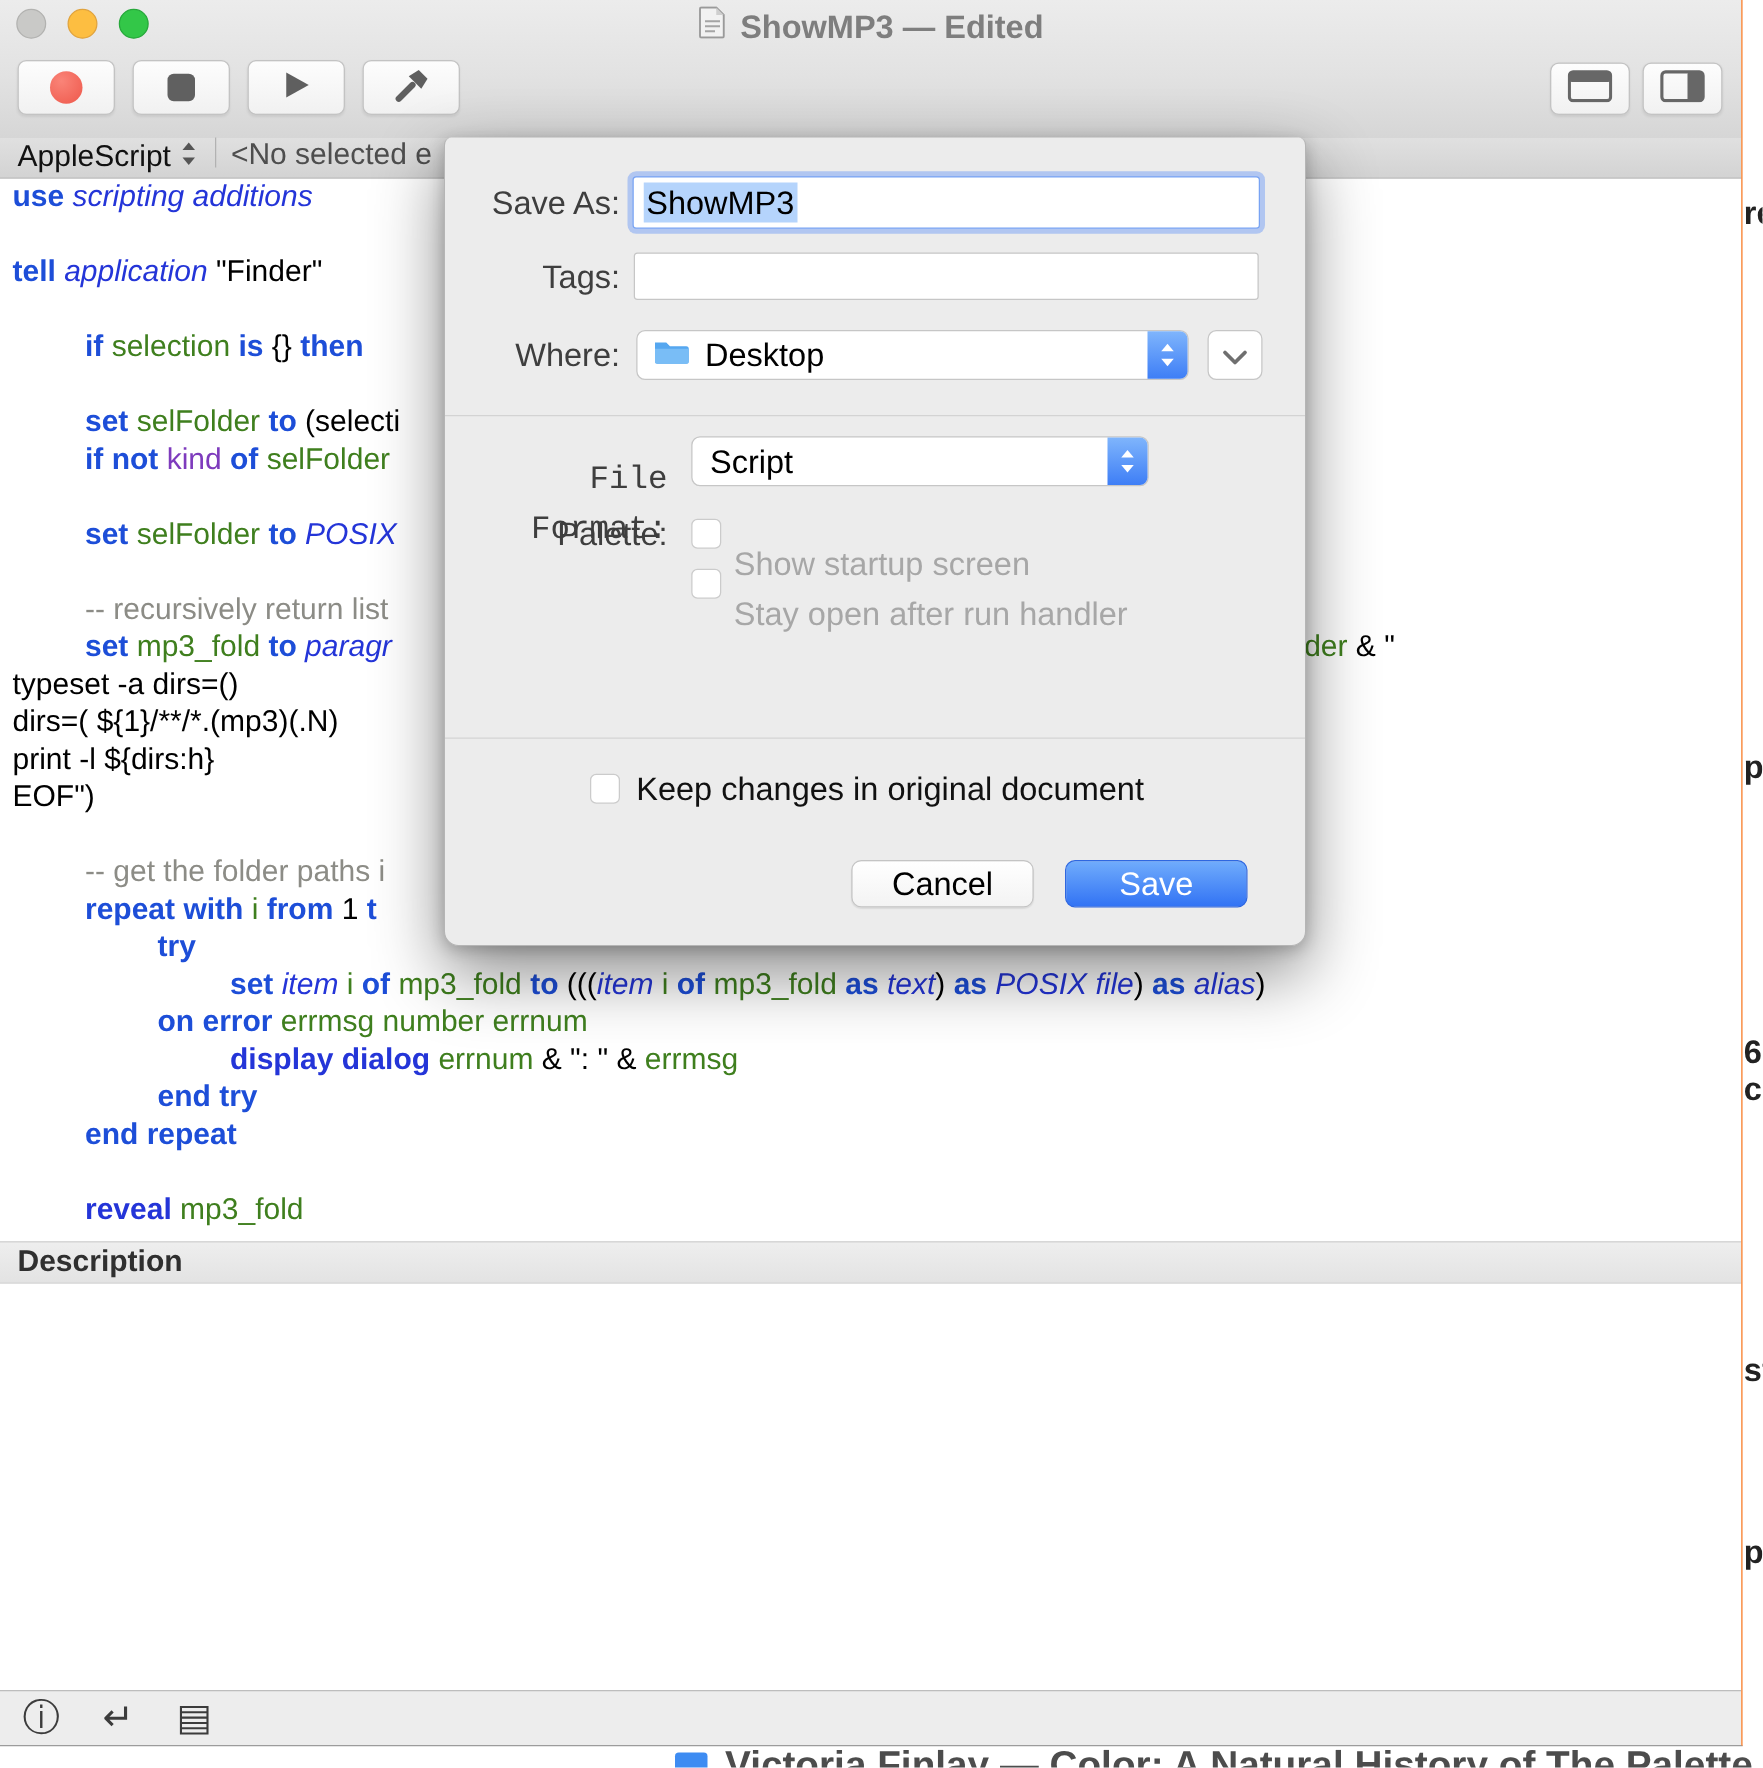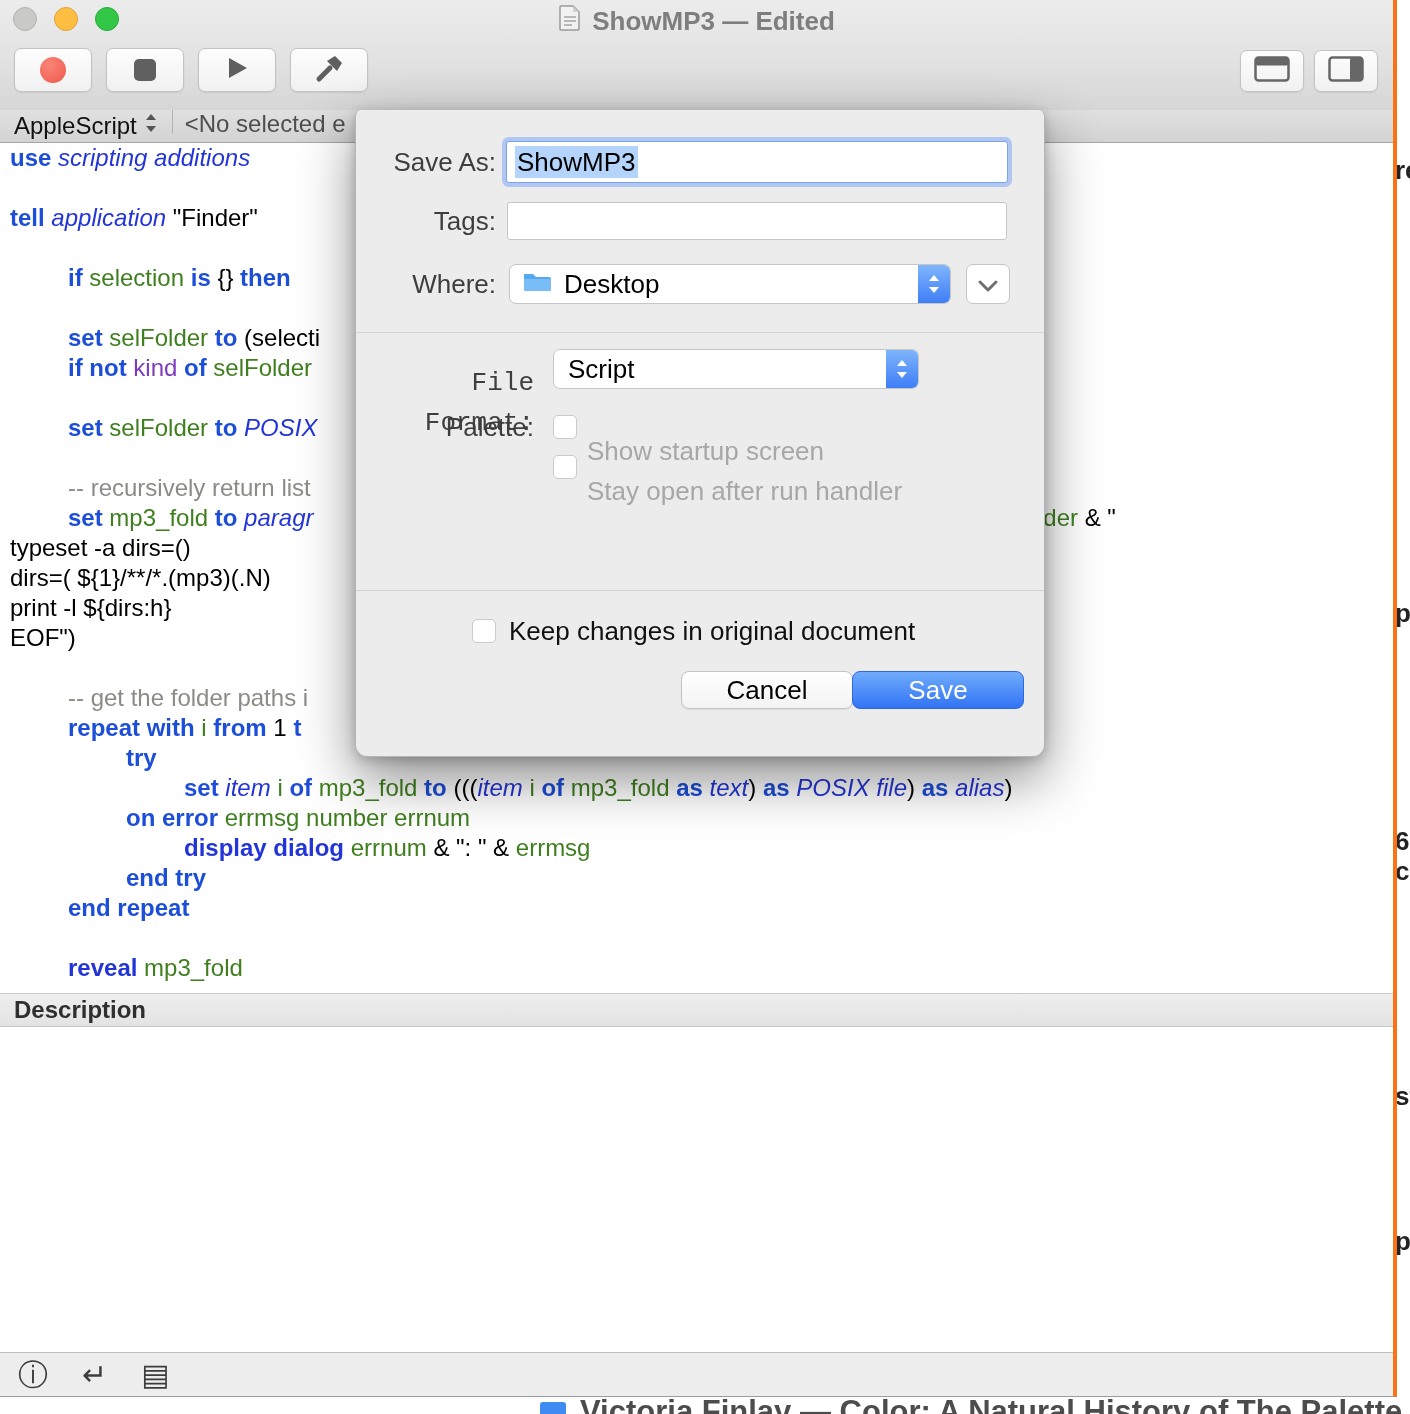--- a/index.html
+++ b/index.html
@@ -8,21 +8,21 @@
 
   
   #edge-strip{position:absolute;left:1395px;top:0;width:15px;height:1414px;z-index:1;}
   .edge-frag{position:absolute;left:0;font-size:26px;font-weight:600;color:#222;white-space:nowrap;}
   #bottom-peek{position:absolute;left:540px;top:1394px;z-index:1;display:flex;align-items:flex-start;gap:14px;white-space:nowrap;}
   #bottom-peek .book-icon{width:26px;height:20px;border-radius:3px;background:#3e8cf2;margin-top:8px;flex:none;}
   #bottom-peek .book-text{font-size:31px;font-weight:600;color:#4c4c4c;}
 
   
   .window{position:absolute;left:0;top:0;width:1393px;height:1396px;background:#fff;
-          border-right:4px solid #f97316;border-bottom:1px solid #9c9c9c;overflow:hidden;z-index:2;}
+          border-right:1px solid #f97316;border-bottom:1px solid #9c9c9c;overflow:hidden;z-index:2;}
 
   .header{position:absolute;left:0;top:0;right:0;height:110px;
           background:linear-gradient(#ececec,#e2e2e2 55%,#d6d6d6);border-bottom:1px solid #adadad;}
   .traffic{position:absolute;left:13px;top:7px;display:flex;gap:17px;}
   .tl{width:24px;height:24px;border-radius:50%;box-sizing:border-box;}
   .tl.close{background:#c9c9c7;border:1px solid #b2b2b0;}
   .tl.min{background:#fdbe41;border:1px solid #e0a33e;}
   .tl.zoom{background:#33c748;border:1px solid #27a83b;}
   .title-wrap{position:absolute;left:0;right:0;top:0;height:42px;display:flex;align-items:center;
               justify-content:center;gap:10px;color:#7e7e7e;font-size:26px;font-weight:600;}
@@ -92,21 +92,21 @@
   .sheet-div{position:absolute;left:0;right:0;height:1px;background:#d3d3d3;}
   #div1{top:222px}#div2{top:480px}
   #format-label{left:0;top:253px;width:178px;height:40px;line-height:40px;font-family:Liberation Mono, monospace;}
   #options-label{left:0;top:303px;width:178px;height:28px;line-height:28px;}
   .optrow{position:absolute;left:197px;display:flex;align-items:center;gap:10px;height:28px;}
   #optrow1{top:303px}#optrow2{top:343px}
   .cb{width:24px;height:24px;box-sizing:border-box;background:#fff;border:1px solid #cbcbcb;border-radius:5px;flex:none;}
   .optlbl{color:#a7a7a7;white-space:nowrap;margin-top:48px;}
   #keep-row{position:absolute;left:116px;top:507px;display:flex;align-items:center;gap:13px;height:28px;}
   #keep-row .keep-lbl{color:#111;white-space:nowrap;}
-  .btn{position:absolute;top:561px;width:172px;height:38px;box-sizing:border-box;border-radius:8px;
+  .btn{position:absolute;top:578px;width:146px;height:38px;box-sizing:border-box;border-radius:8px;
        font-size:26px;text-align:center;line-height:36px;cursor:default;}
   #cancel-btn{left:325px;background:linear-gradient(#ffffff,#f3f3f3);border:1px solid #c4c4c4;color:#000;
               box-shadow:0 1px 1px rgba(0,0,0,.08);}
   #save-btn{left:496px;background:linear-gradient(#70acfc,#3273f4);border:1px solid #2f67e0;color:#fff;}
 </style>
 </head>
 <body>
 
 <div id="edge-strip">
     <div class="edge-frag" style="top: 155px;">re</div>

